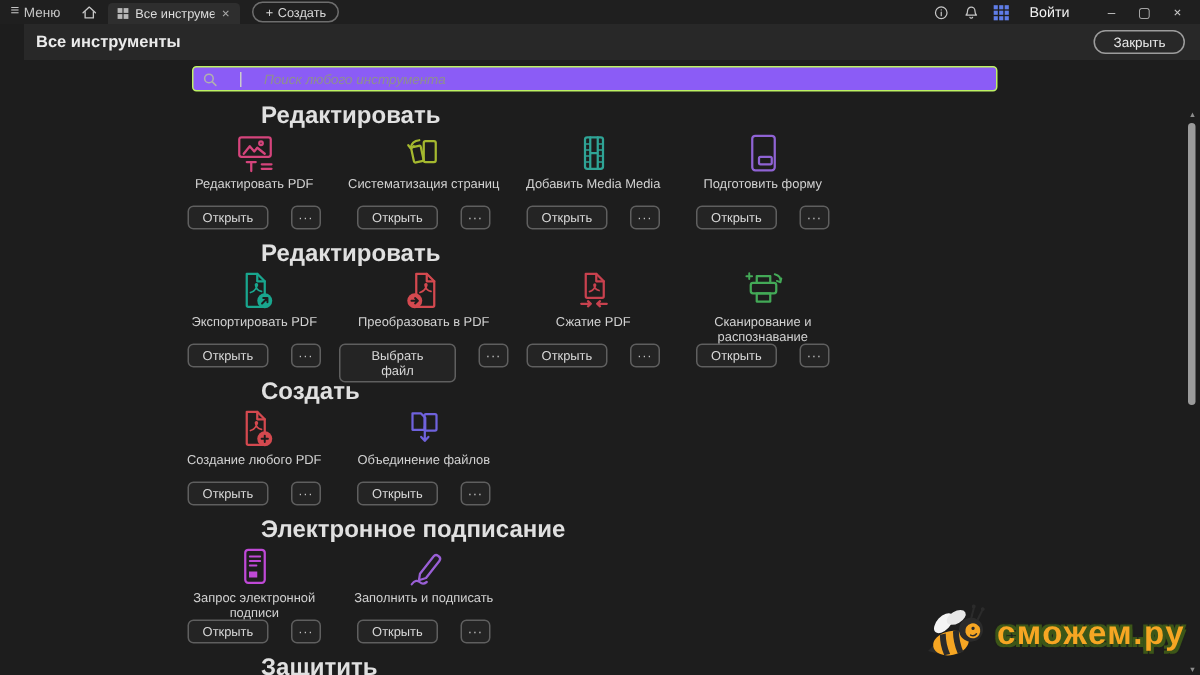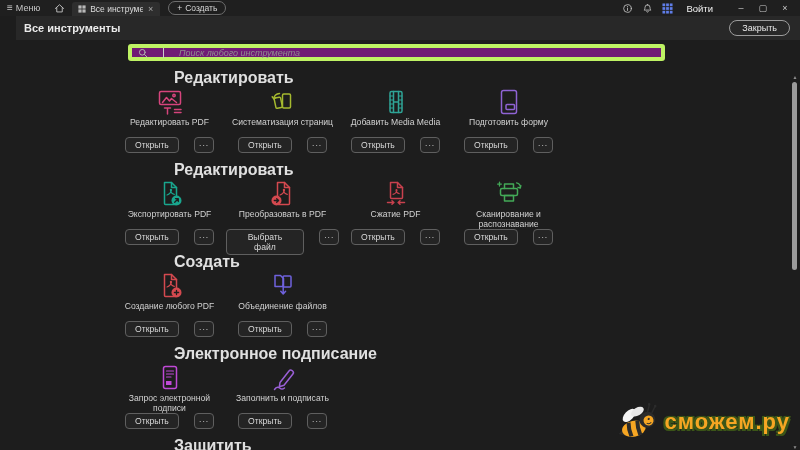--- a/index.html
+++ b/index.html
@@ -30,22 +30,22 @@
   
   .header { position:absolute; top:16px; left:16px; right:0; height:24px; background:#282828;
             display:flex; align-items:center; justify-content:space-between; padding:0 10px 0 8px; }
   .page-title { font-size:11px; font-weight:bold; color:#ebebeb; }
   .close-pill { border:1px solid #9c9c9c; border-radius:10px; padding:2px 12px; font-size:9px;
                 color:#e8e8e8; background:transparent; }
 
   
   .content { position:absolute; top:40px; left:0; right:0; bottom:0; background:#1d1d1d; overflow:hidden; }
   .search-wrap { position:absolute; left:128px; top:4px; width:537px; height:17px;
-                 border:4px solid #bef264; border-radius:3px; display:flex; align-items:center;
-                 padding:0 6px; gap:15px; background:#701a75; }
+                 border:1px solid #bef264; border-radius:3px; display:flex; align-items:center;
+                 padding:0 6px; gap:15px; background:#8b5cf6; }
   .search-wrap input { flex:1; background:transparent; border:none; outline:none; color:#e0e0e0;
                        font-size:9px; font-family:"Liberation Sans", sans-serif; }
   .search-wrap input::placeholder { color:#8f8f8f; font-style:italic; }
   .caret { width:1px; height:10px; background:#cccccc; }
 
   .sections { position:absolute; left:113px; top:32px; right:20px; }
   .section { margin-top:11px; }
   .section:first-child { margin-top:0; }
   .section-title { font-size:16px; font-weight:bold; color:#e0e0e0; height:12px; line-height:12px;
                    margin-bottom:4px; margin-left:15px;padding-left:46px; }

